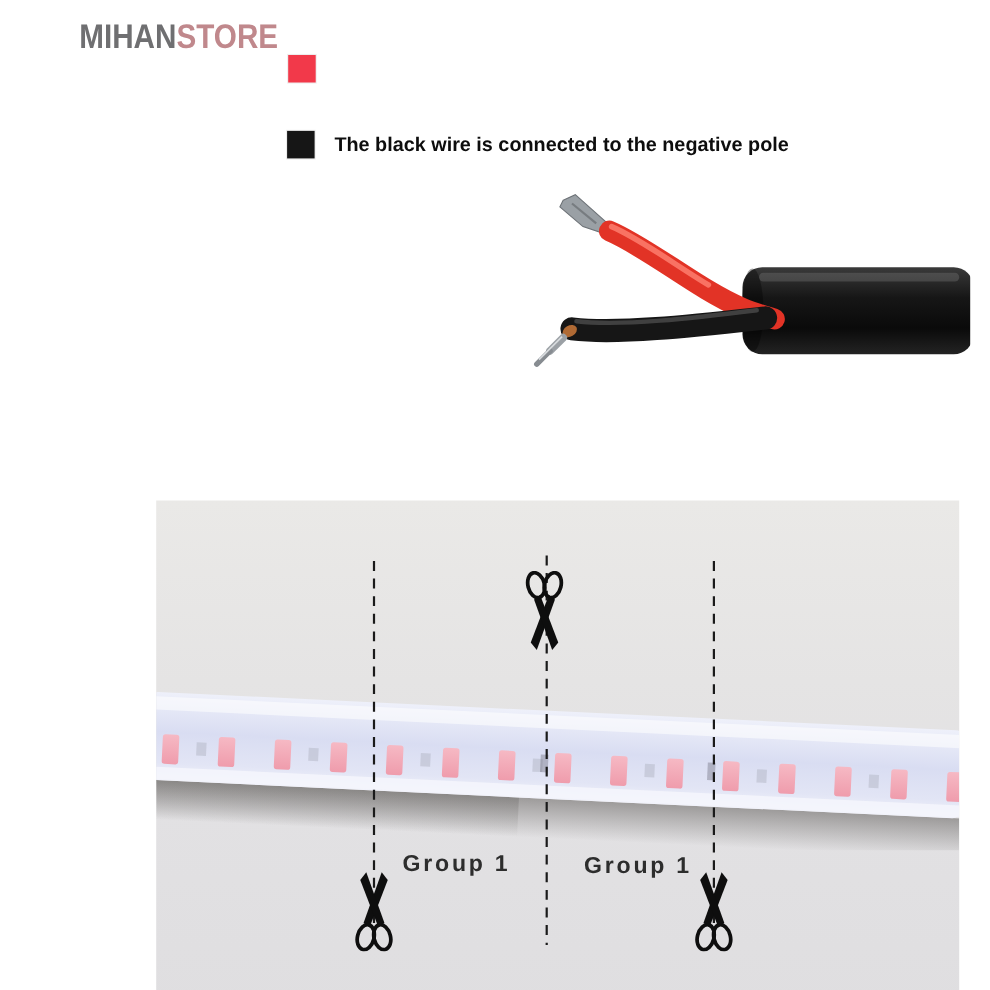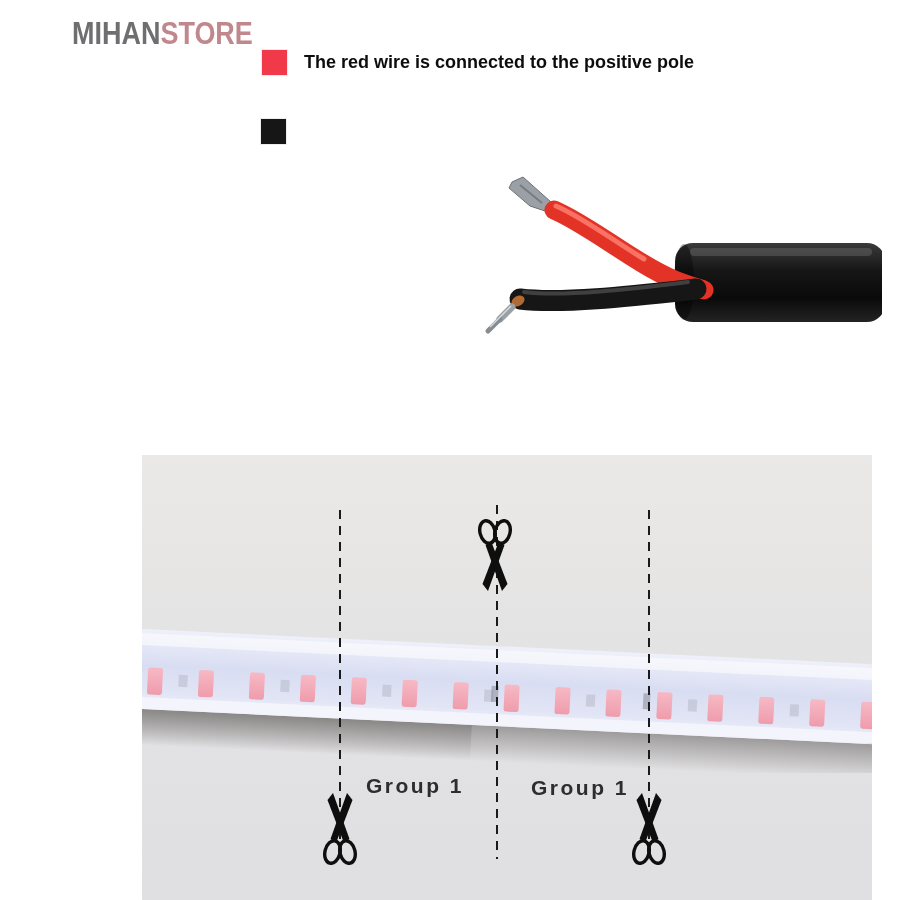--- a/index.html
+++ b/index.html
@@ -43,23 +43,23 @@
 <body>
 
 <div id="stage">
 
   <div class="logo">
     <span>MIHAN</span><span class="p2">STORE</span>
   </div>
   <style>.logo{color:#6f6f71}</style>
 
   <div id="sw1" class="swatch" style="background: rgb(242, 57, 74);"></div>
-  <div id="lt1" class="legend-text">The red wire is connected to the positive pole</div>
 
   <div id="sw2" class="swatch" style="background: rgb(22, 22, 22);"></div>
+  <div id="lt2" class="legend-text">The black wire is connected to the negative pole</div>
 
   <svg id="wire-photo" viewBox="0 0 420 175">
     <defs>
       <linearGradient id="cableG" x1="0" y1="0" x2="0" y2="1">
         <stop offset="0" stop-color="#3a3a3a"></stop>
           <stop offset="0.35" stop-color="#161616"></stop>
         <stop offset="0.7" stop-color="#0a0a0a"></stop>
           <stop offset="1" stop-color="#232323"></stop>
       </linearGradient>
     </defs>

